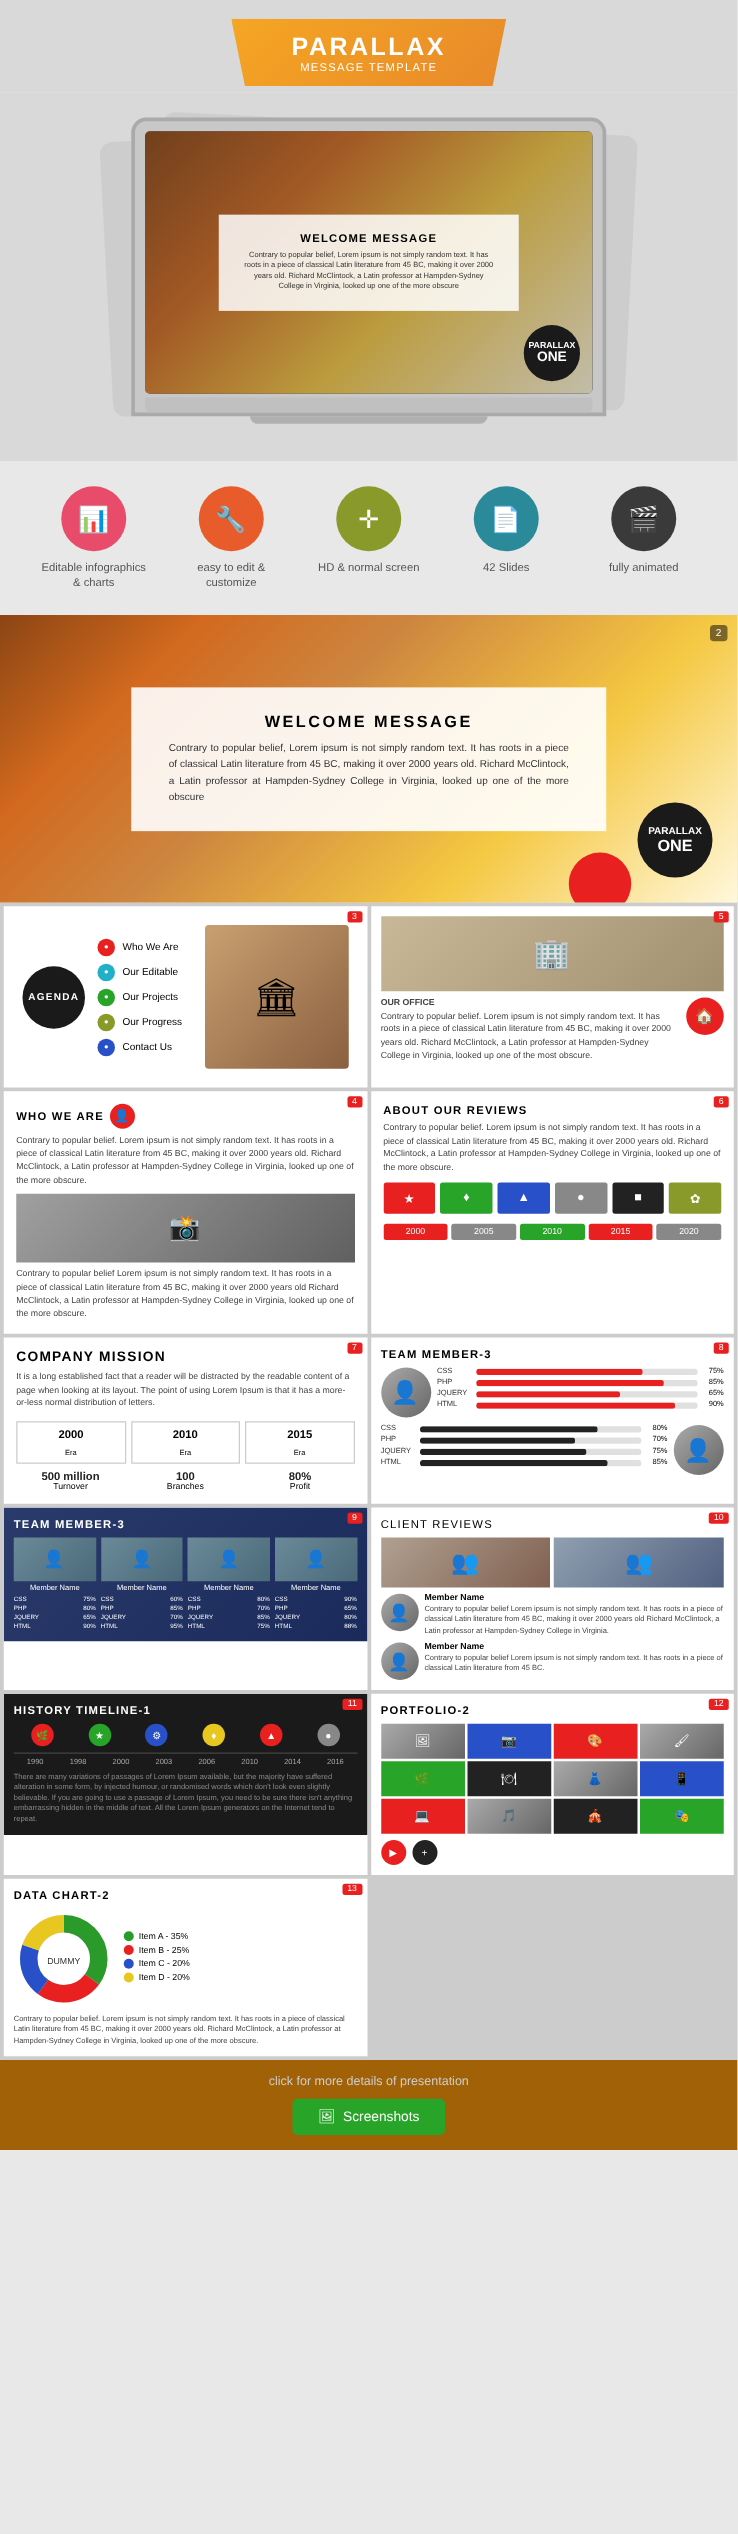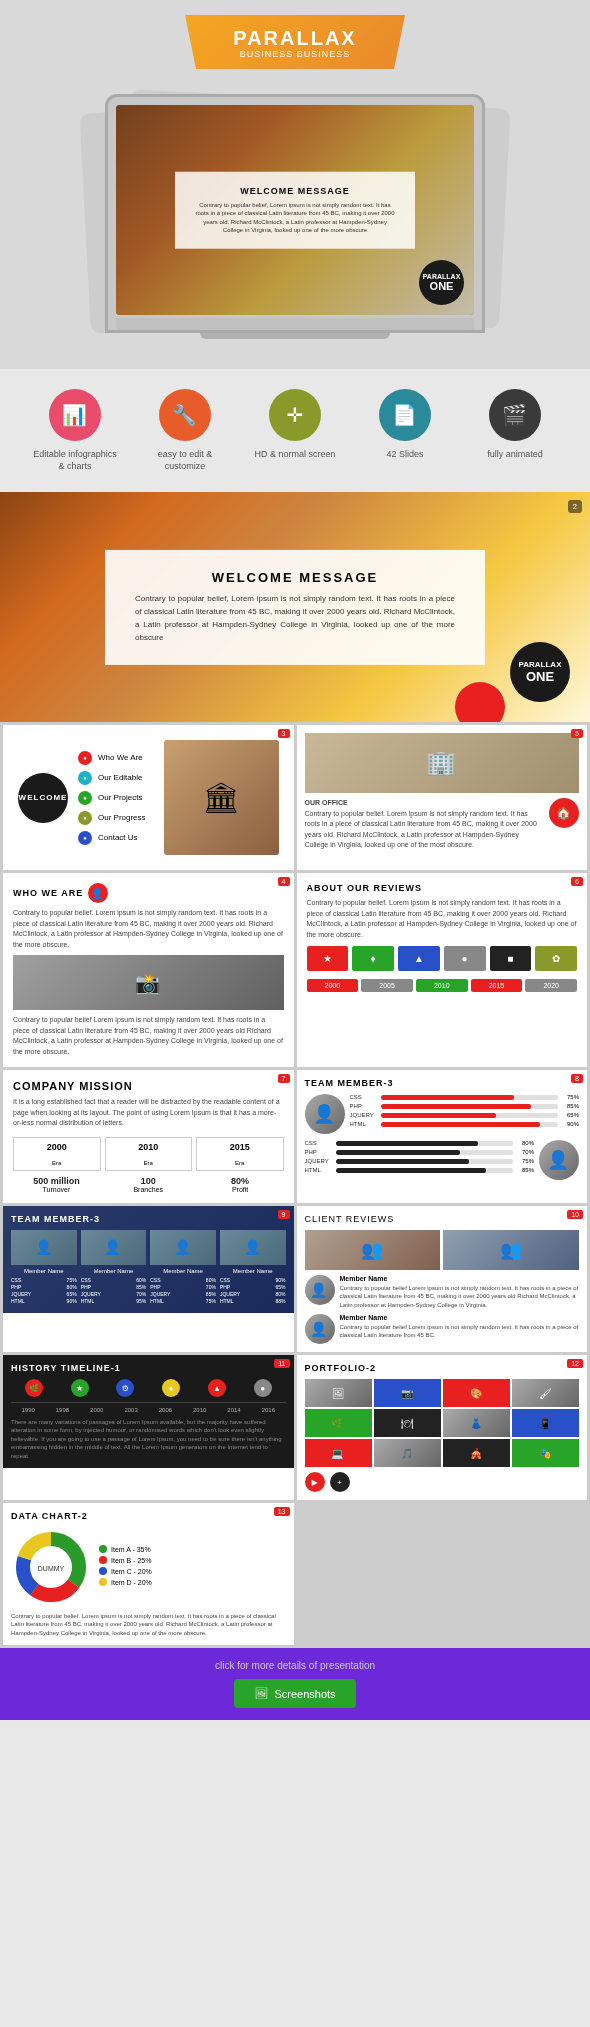--- a/index.html
+++ b/index.html
@@ -659,21 +659,21 @@
       font-size: 7px;
     }
     .legend-dot {
       width: 8px;
       height: 8px;
       border-radius: 50%;
     }
 
     
     .bottom-bar {
-      background: #6d28d9;
+      background: #a16207;
       padding: 12px 13px;
       text-align: center;
     }
     .bottom-text {
       color: #ccc;
       font-size: 10px;
       margin-bottom: 8px;
     }
     .screenshots-btn {
       background: #28a428;
@@ -759,21 +759,21 @@
     .icon-box.gray { background: #888; }
     .icon-box.dark { background: #222; }
     .icon-box.olive { background: #8a9a2a; }
   </style>
 </head>
 <body>
 
 <div style="background:#d9d9d9; padding: 15px 0 5px; text-align:center;">
   <div class="header-banner">
     <h1>PARALLAX</h1>
-    <p>BUSINESS BUSINESS</p>
+    <p>MESSAGE TEMPLATE</p>
   </div>
 </div>
 
 <div class="laptop-section">
   <div style="position:relative; display:inline-block;">
     
     <div style="position:absolute; top:10px; left:-20px; width:380px; background:#bbb; border-radius:10px; height:220px; opacity:0.4; transform:rotate(-3deg);"></div>
     <div style="position:absolute; top:5px; right:-20px; width:380px; background:#bbb; border-radius:10px; height:220px; opacity:0.4; transform:rotate(3deg);"></div>
     <div class="laptop-mockup">
       <div class="laptop-screen">
@@ -829,21 +829,21 @@
   <div class="hero-red-accent"></div>
 </div>
 
 <div class="slides-grid">
 
   <div class="slide-card">
     <div class="slide-num">3</div>
     <div class="agenda-slide">
       <div class="agenda-left">
         <div class="agenda-circle">
-          <span>WELCOME</span>
+          <span>AGENDA</span>
         </div>
 
       </div>
       <div class="agenda-items">
         <div class="agenda-item">
           <div class="agenda-dot dot-red">●</div>
           <span>Who We Are</span>
         </div>
         <div class="agenda-item">
           <div class="agenda-dot dot-cyan">●</div>

